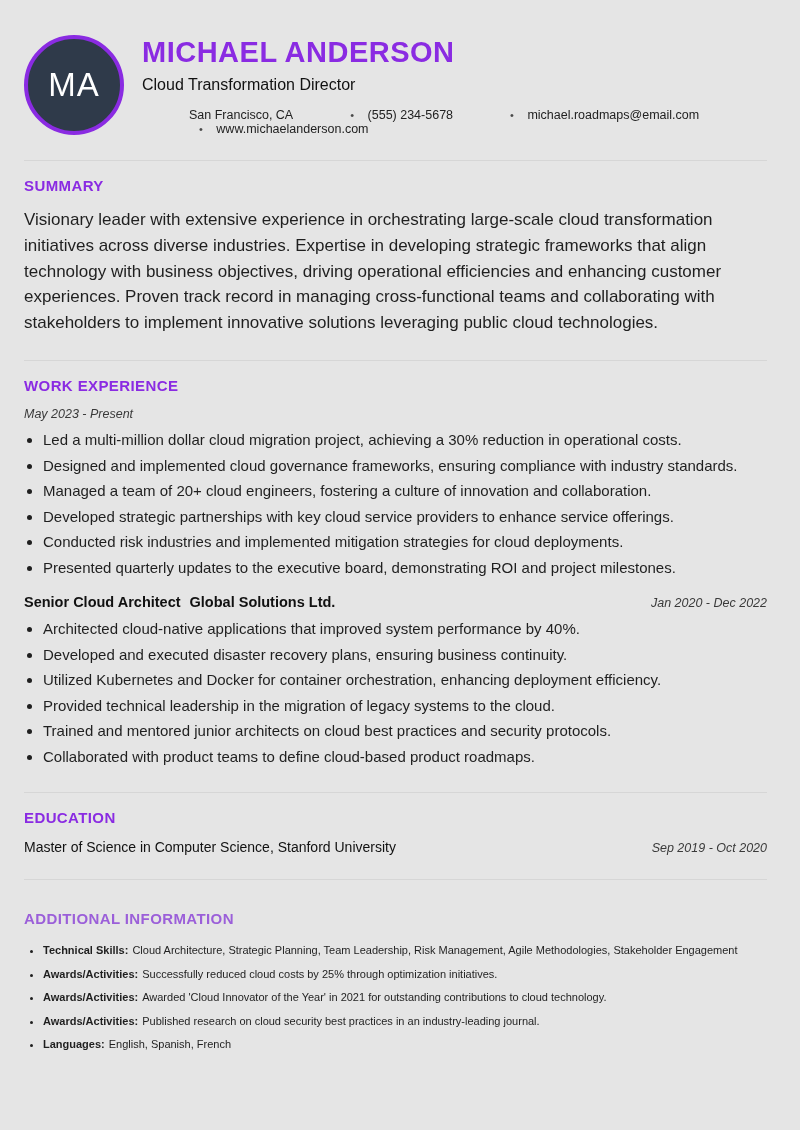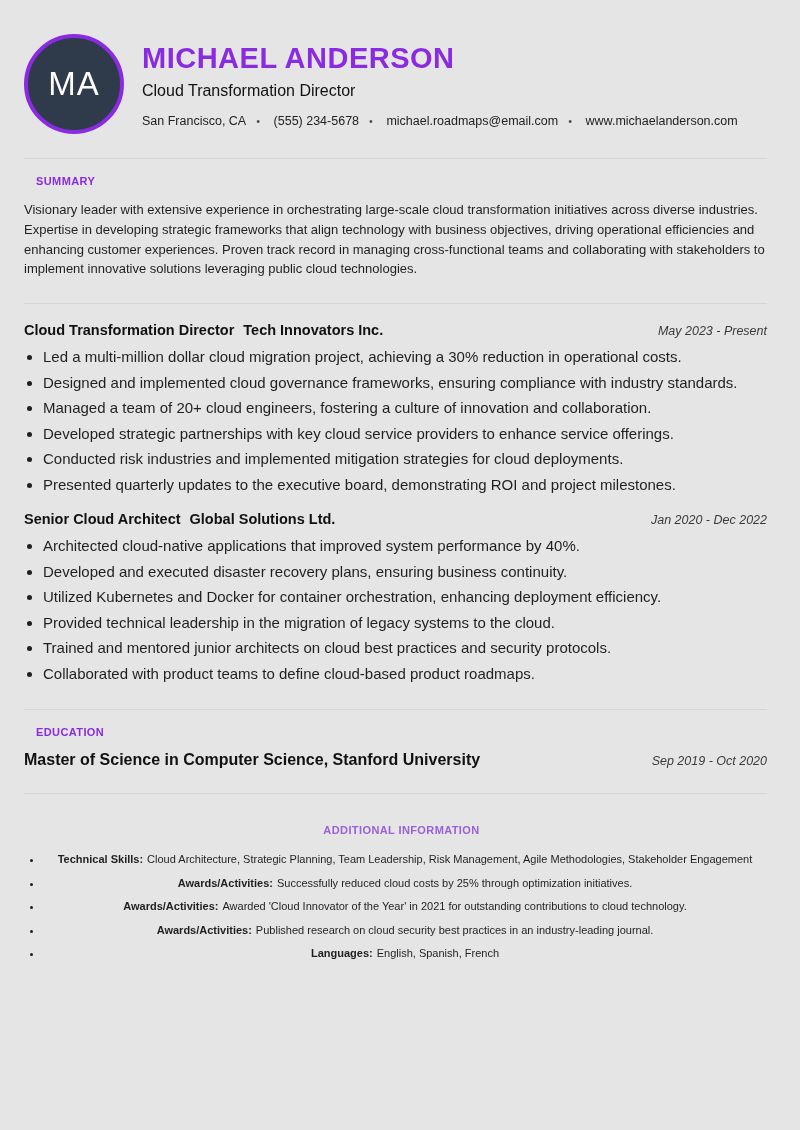--- a/index.html
+++ b/index.html
@@ -47,43 +47,43 @@
     color: #111;
   }
   .contact-bar {
     margin-top: 14px;
     font-size: 12.5px;
     color: #222;
     display: flex;
     flex-wrap: wrap;
     align-items: baseline;
   }
-  .contact-entry { white-space: nowrap; }
+  .contact-entry { white-space: nowrap; margin-left: 47px; }
   .contact-entry .sep { color: var(--muted, #4a4a4a); margin: 0 10px; font-size: 11px; }
   .contact-bar .contact-entry:first-of-type .sep { display: none; }
 
   
   .section {
     border-top: 1px solid var(--divider, #d6d6d6);
     margin-top: 24px;
     padding-top: 16px;
   }
   .section-heading {
-    margin: 0 0 13px 12px;
-    font-size: 11px;
+    margin: 0 0 13px 0;
+    font-size: 15px;
     font-weight: 700;
     letter-spacing: 0.4px;
     color: var(--accent, #8a2be2);
   }
-  .section-additional { padding-top: 30px; text-align: center; }
+  .section-additional { padding-top: 30px; }
   .section-additional .section-heading { color: var(--accent_soft, #9b5fd9); margin-bottom: 15px; }
 
   .summary-text {
     margin: 0;
-    font-size: 13px;
+    font-size: 17px;
     line-height: 1.52;
     color: #1f1f1f;
   }
 
   
   .job { margin-top: 2px; }
   .job-header, .edu-row {
     display: flex;
     justify-content: space-between;
     align-items: baseline;
@@ -104,21 +104,21 @@
   }
   ul.bullets li {
     font-size: 15px;
     line-height: 1.5;
     margin-bottom: 3px;
     color: #1f1f1f;
   }
   .job + .job { margin-top: 2px; }
 
   
-  .edu-degree { font-size: 16px; font-weight: 700; color: #111; }
+  .edu-degree { font-size: 14px; font-weight: 400; color: #111; }
   .edu-row { margin-top: 10px; margin-bottom: 12px; }
 
   
   ul.add-list { margin: 0; padding-left: 19px; }
   ul.add-list li {
     font-size: 11px;
     line-height: 1.55;
     margin-bottom: 6.5px;
     color: #1f1f1f;
   }
@@ -160,26 +160,24 @@
         </div>
     </div>
   </header>
 
   <section class="section">
     <h2 class="section-heading">SUMMARY</h2>
     <p class="summary-text">Visionary leader with extensive experience in orchestrating large-scale cloud transformation initiatives across diverse industries. Expertise in developing strategic frameworks that align technology with business objectives, driving operational efficiencies and enhancing customer experiences. Proven track record in managing cross-functional teams and collaborating with stakeholders to implement innovative solutions leveraging public cloud technologies.</p>
   </section>
 
   <section class="section">
+    <h2 class="section-heading">WORK EXPERIENCE</h2>
 
     <div class="job">
       <div class="job-header">
-        <div class="job-titles">
-          <span class="job-role">Cloud Transformation Director</span><span class="job-company">Tech Innovators Inc.</span>
-        </div>
         <span class="job-dates">May 2023 - Present</span>
       </div>
       <ul class="bullets">
 
           <li class="bullet">Led a multi-million dollar cloud migration project, achieving a 30% reduction in operational costs.</li>
 
           <li class="bullet">Designed and implemented cloud governance frameworks, ensuring compliance with industry standards.</li>
 
           <li class="bullet">Managed a team of 20+ cloud engineers, fostering a culture of innovation and collaboration.</li>
 

